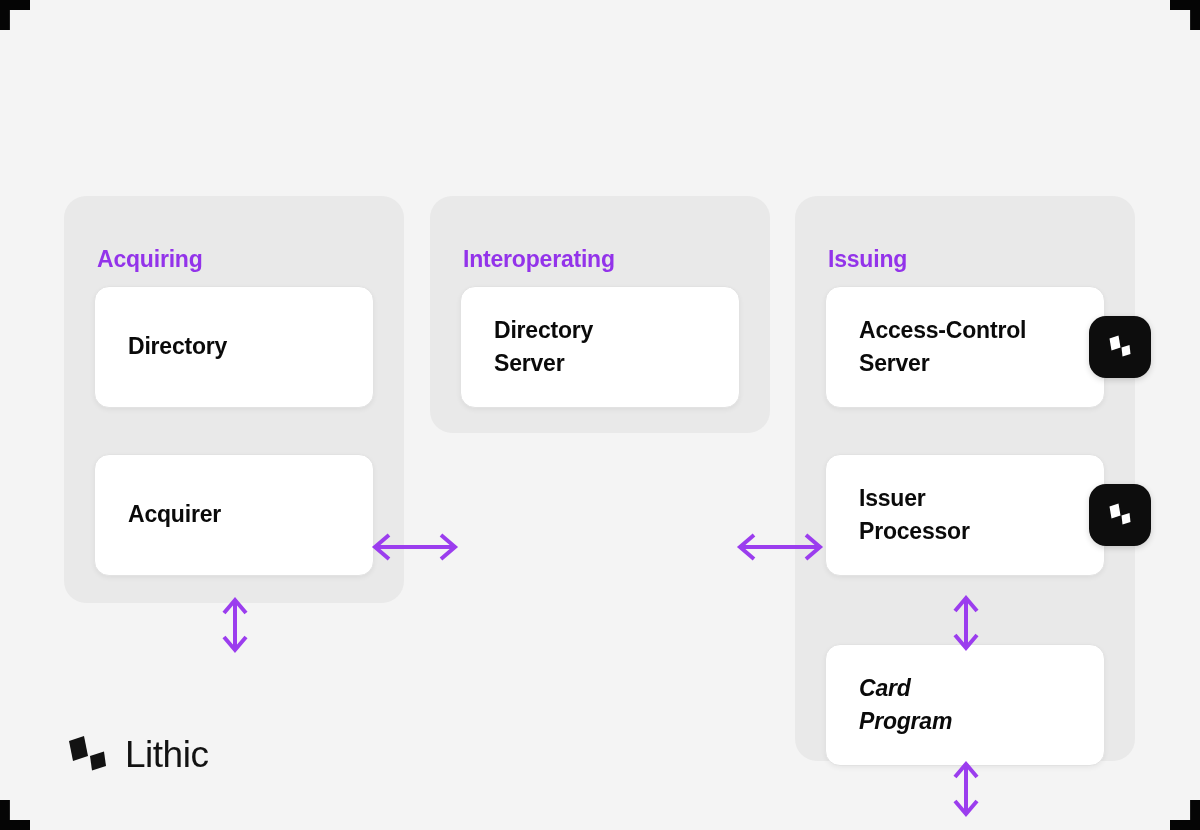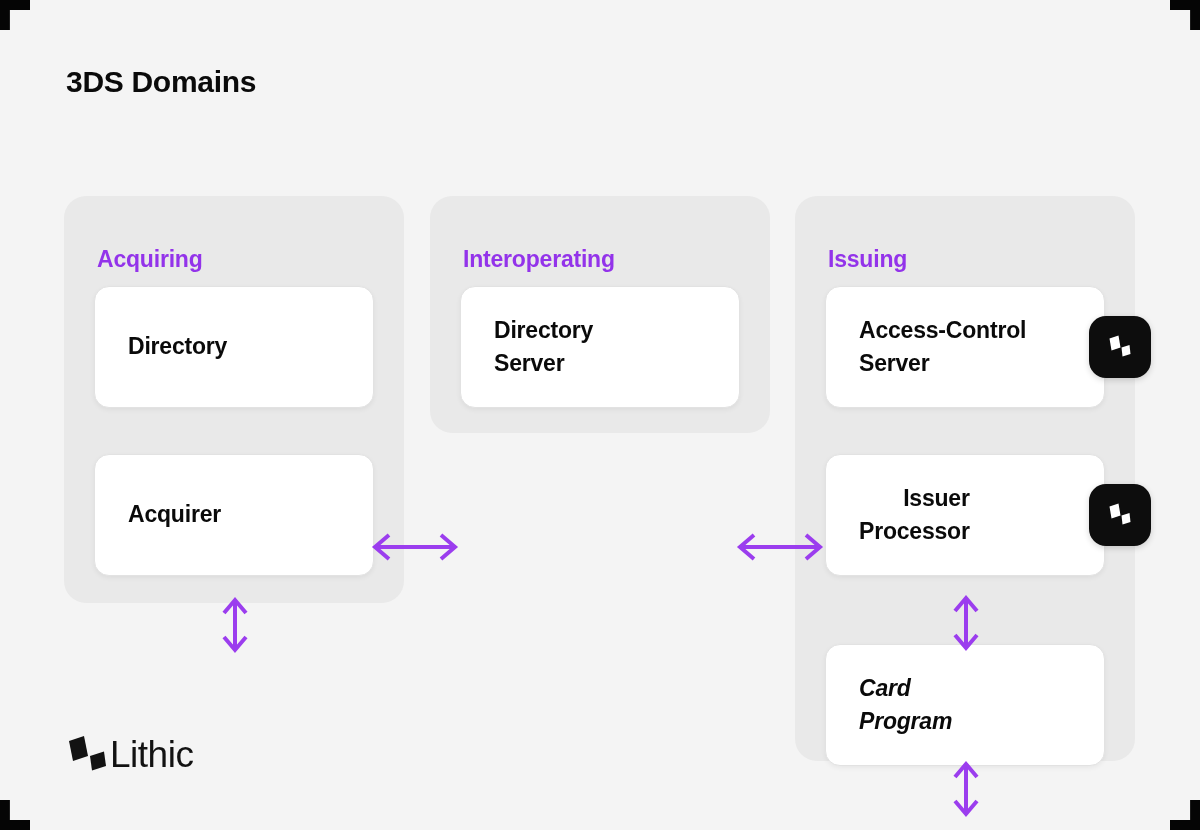--- a/index.html
+++ b/index.html
@@ -98,21 +98,21 @@
     line-height: 1.45;
     letter-spacing: -0.2px;
     white-space: pre-line;
   }
 
   
   .node-merchant   { left: 94px;  top: 90px;  width: 280px; height: 122px; }
   .node-acquirer   { left: 94px;  top: 258px; width: 280px; height: 122px; }
   .node-directory  { left: 460px; top: 90px;  width: 280px; height: 122px; }
   .node-acs        { left: 825px; top: 90px;  width: 280px; height: 122px; }
-  .node-issuerproc { left: 825px; top: 258px; width: 280px; height: 122px; text-align: right; }
+  .node-issuerproc { left: 825px; top: 258px; width: 280px; height: 122px; }
   .node-cardprog   { left: 825px; top: 448px; width: 280px; height: 122px; font-style: italic; }
 
   
   .badge {
     position: absolute;
     width: 62px;
     height: 62px;
     border-radius: 17px;
     background: #0d0d0d;
     display: flex;
@@ -132,43 +132,41 @@
   .arrow-v-acs-issuerproc     { left: 947px; top: 398px; }
   .arrow-v-issuerproc-card    { left: 947px; top: 564px; }
 
   
   .footer-logo {
     position: absolute;
     left: 66px;
     bottom: 56px;
     display: flex;
     align-items: center;
-    gap: 2px;
+    gap: 17px;
   }
   .footer-logo-text {
     font-size: 37px;
     font-weight: normal;
     color: #121212;
     letter-spacing: -0.5px;
     line-height: 1;
   }
 </style>
 </head>
 <body>
 
 <div class="canvas">
 
   <div class="corner tl"></div>
   <div class="corner tr"></div>
   <div class="corner bl"></div>
   <div class="corner br"></div>
 
   <div class="header">
-    <div class="page-title">3DS
-Domains</div>
   </div>
 
   <div class="panels">
 
     <div class="panel panel-acquiring">
       <div class="panel-title">Acquiring</div>
     </div>
 
     <div class="panel panel-interoperating">
       <div class="panel-title">Interoperating</div>

